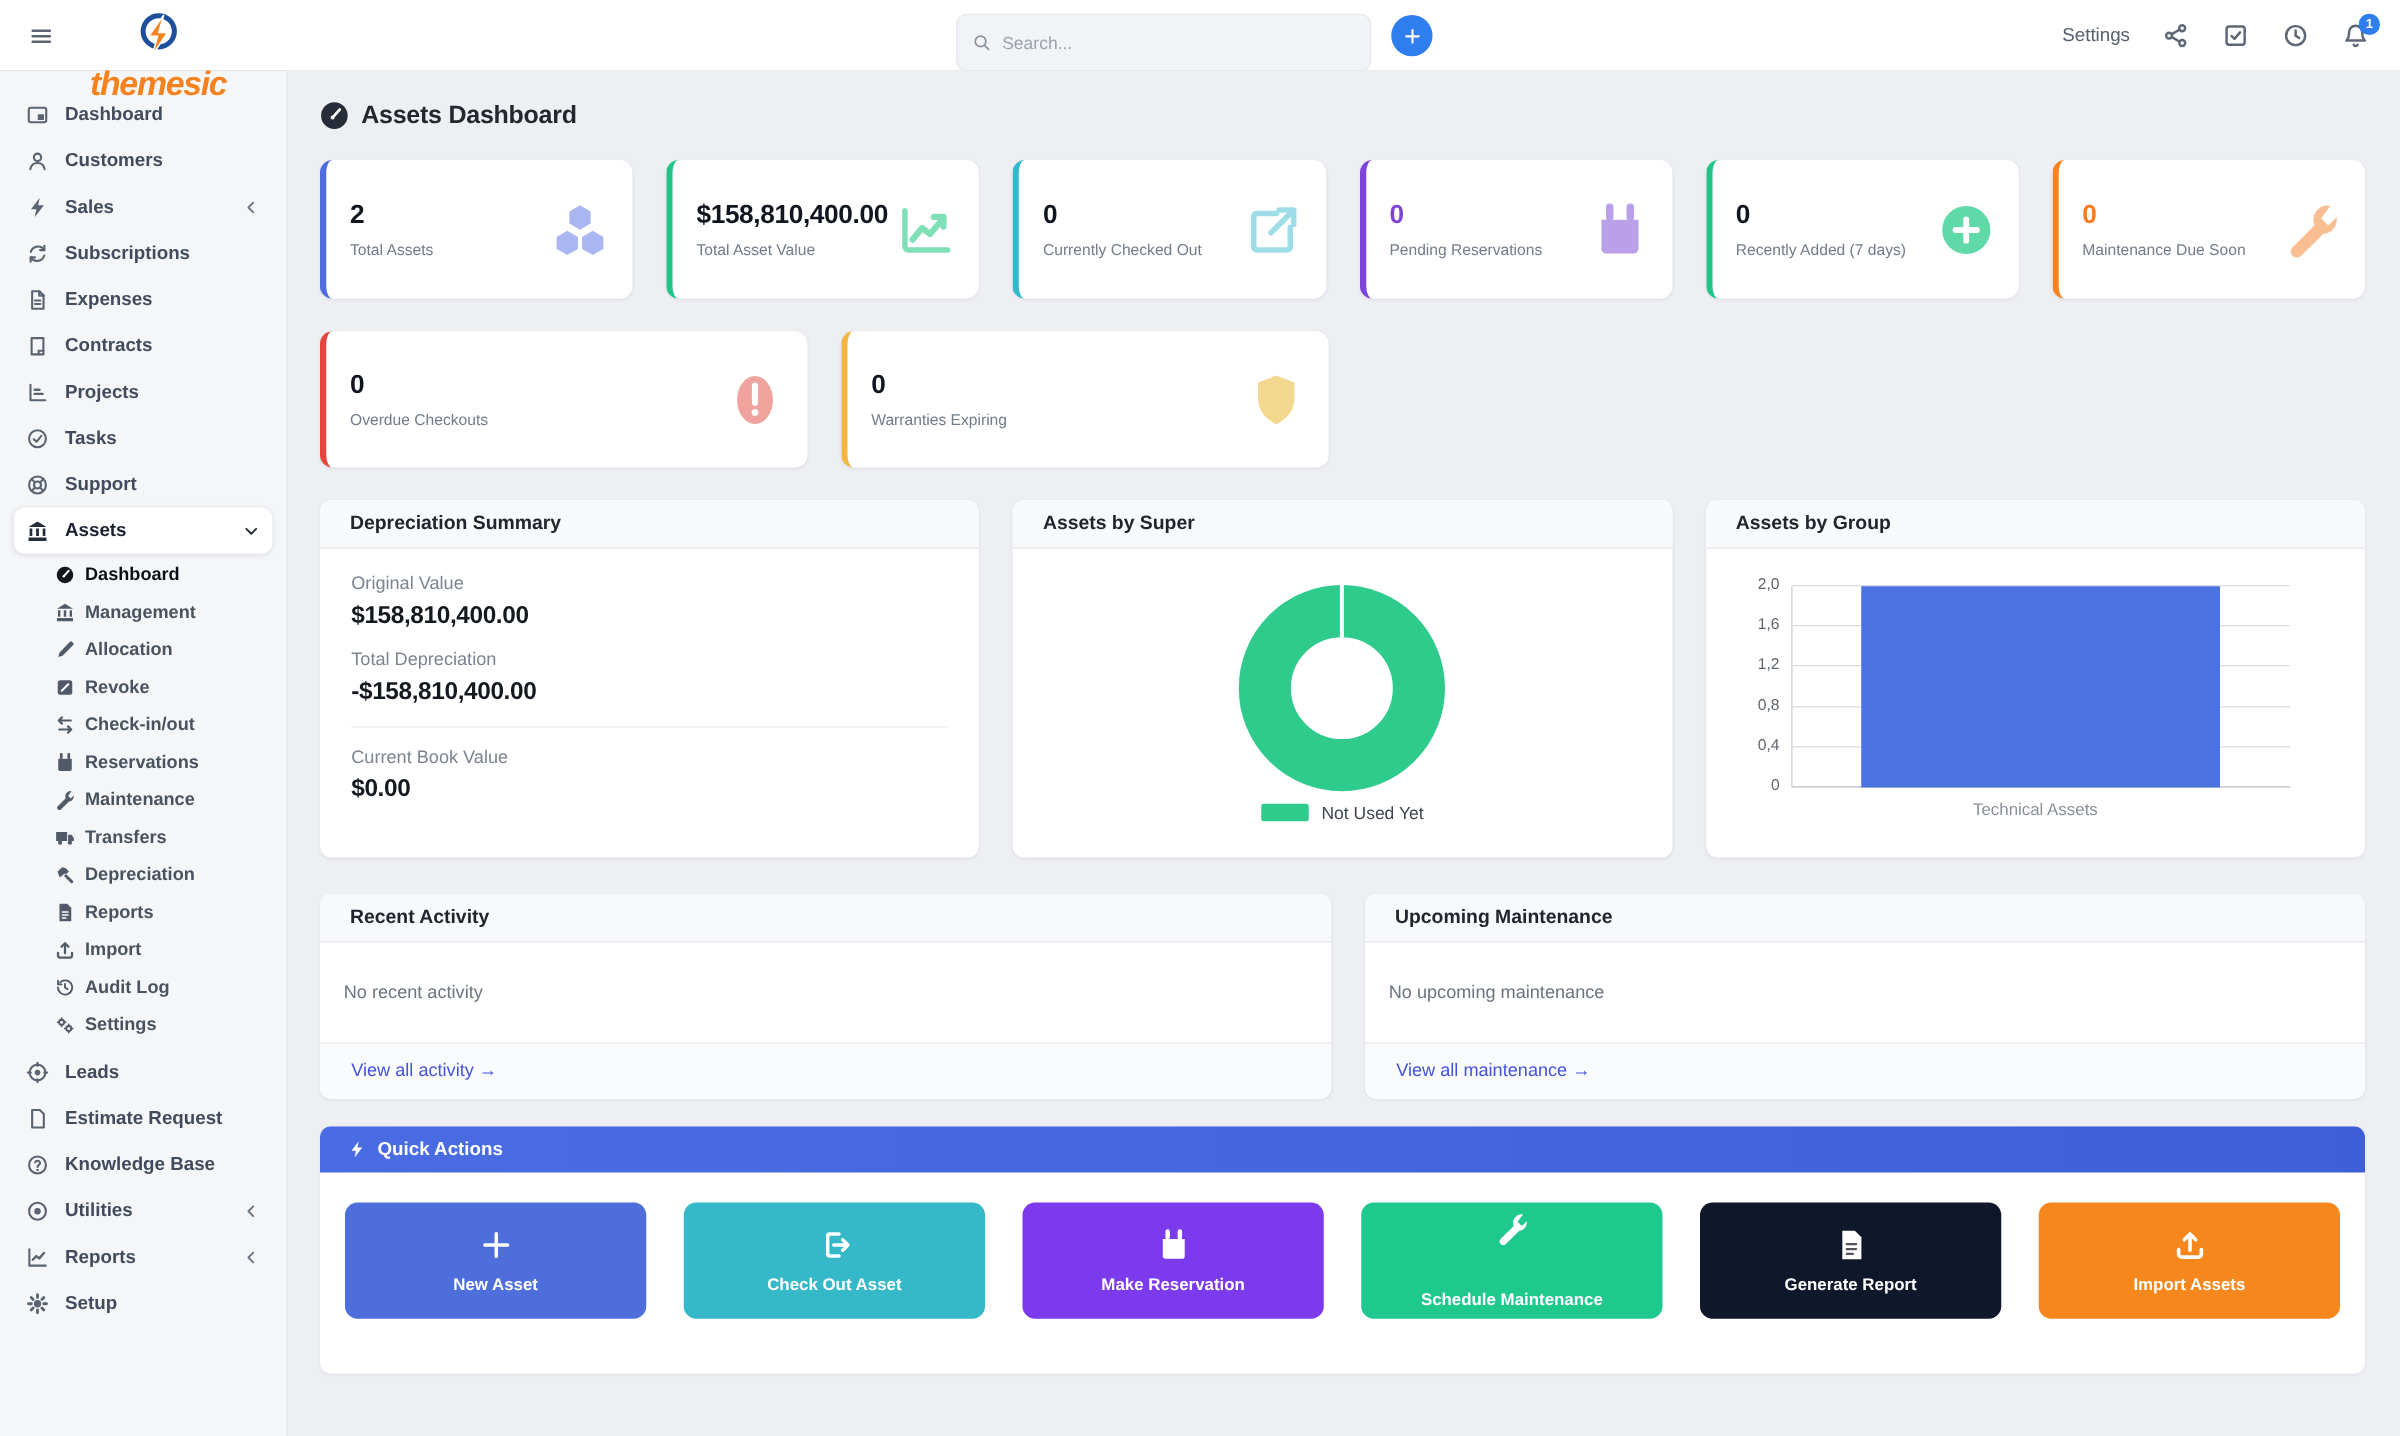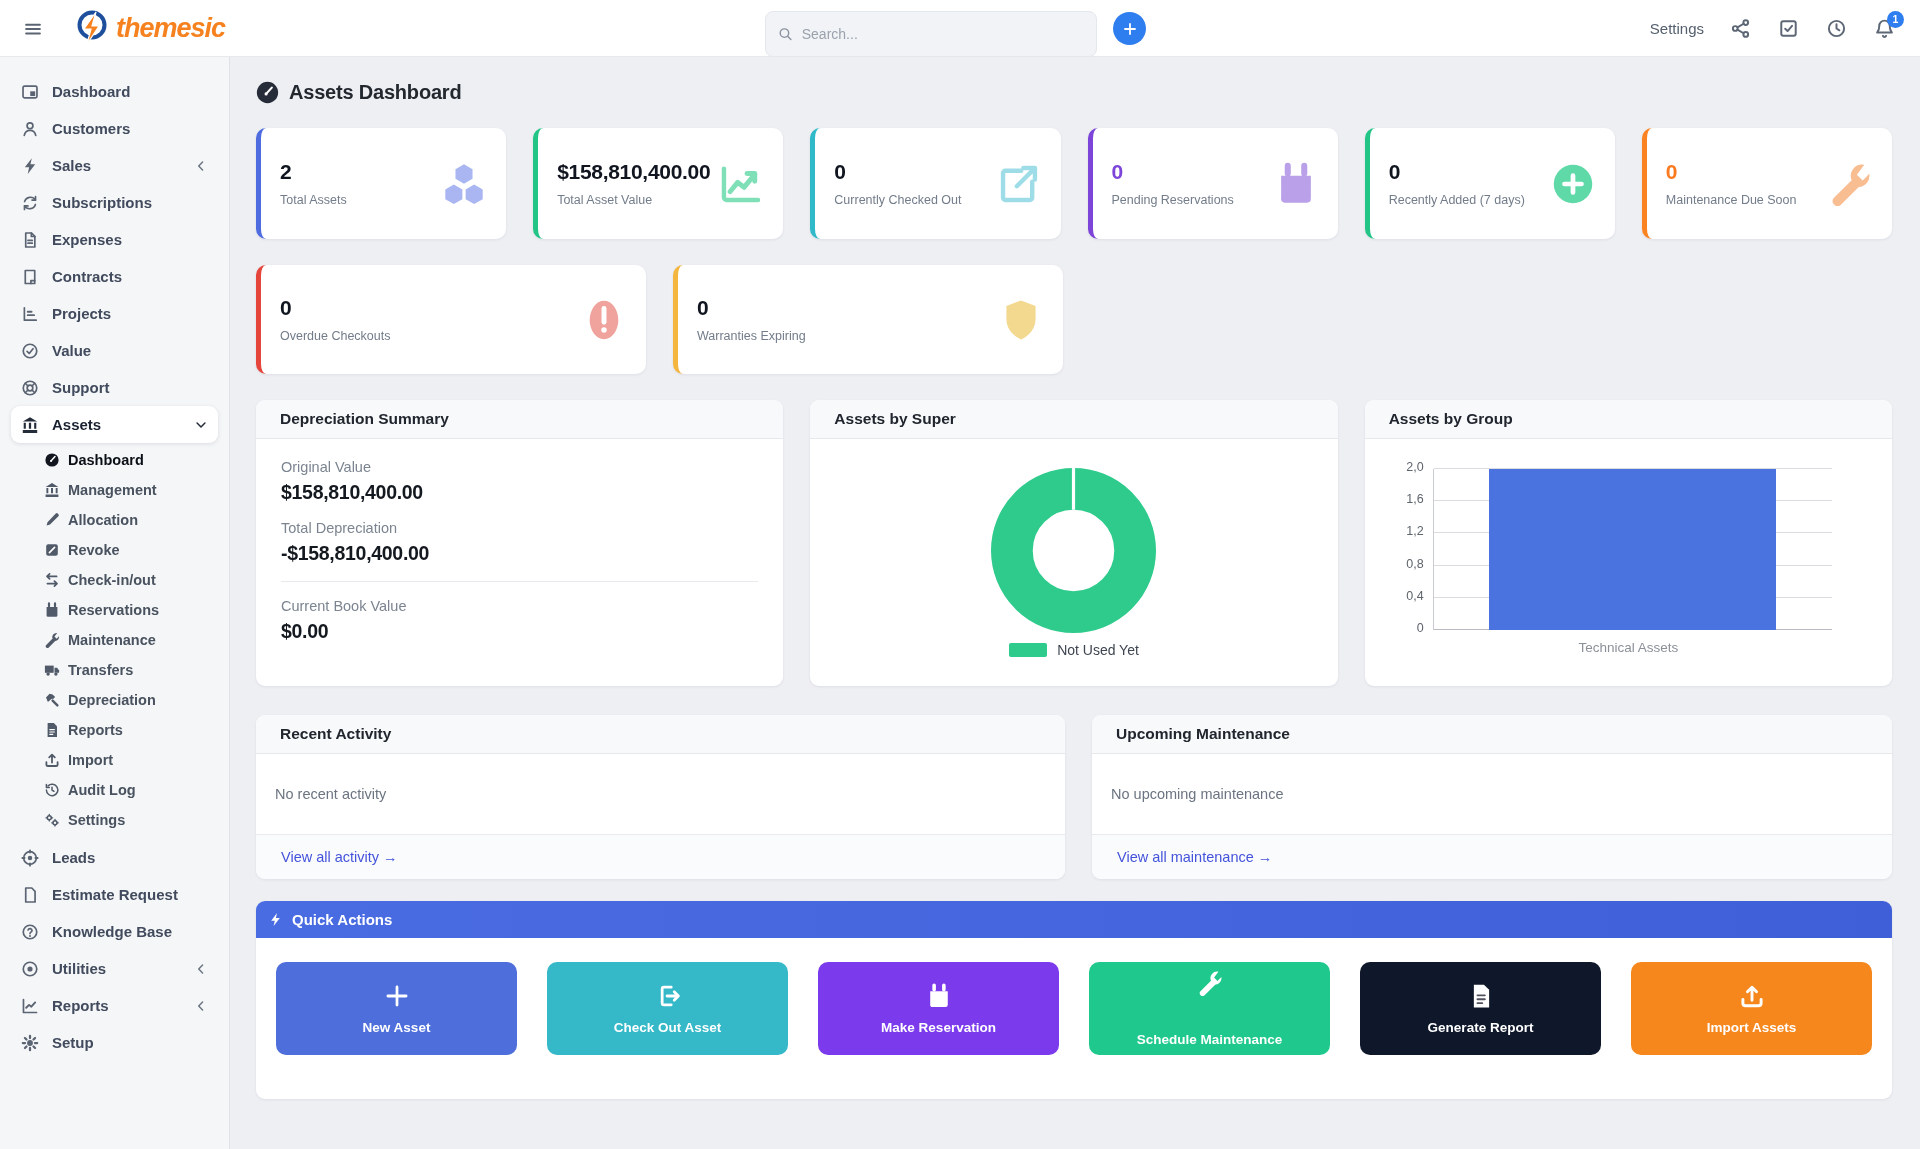--- a/index.html
+++ b/index.html
@@ -2,21 +2,21 @@
 <html><head>
 <meta charset="utf-8">
 <style>
   * { box-sizing: border-box; margin: 0; padding: 0; }
   html,body { width:1920px; height:1149px; }
   body { font-family:"Liberation Sans",sans-serif; background:#edeff3; overflow:hidden; position:relative; color:#1b2330; }
 
   
   .header { position:absolute; top:0; left:0; width:1920px; height:57px; background:#fff; border-bottom:1px solid #e7e9ec; z-index:20; }
   .burger { position:absolute; left:18px; top:14px; width:30px; height:30px; display:flex; align-items:center; justify-content:center; color:#5a6472; cursor:pointer; }
-  .logo { position:absolute; left:72px; top:8px; display:flex; align-items:center; gap:4px; }
+  .logo { position:absolute; left:72px; top:8px; display:flex; align-items:center; gap:4px;flex-direction:column; }
   .logo-mark { width:40px; height:40px; }
   .logo-text { font-size:27px; font-weight:800; font-style:italic; color:#f6821f; letter-spacing:-1px; }
   .search-wrap { position:absolute; left:765px; top:11px; width:332px; height:46px; background:#f1f3f6; border:1px solid #e4e7ec; border-radius:8px; display:flex; align-items:center; padding:0 12px; gap:9px; color:#8b939f; }
   .search-wrap input { border:none; outline:none; background:transparent; font-size:14px; color:#5a6472; width:100%; font-family:"Liberation Sans",sans-serif; }
   .search-wrap input::placeholder { color:#9aa2ad; }
   .hdr-plus { position:absolute; left:1113px; top:12px; width:33px; height:33px; border-radius:50%; background:#2e7ef0; color:#fff; display:flex; align-items:center; justify-content:center; cursor:pointer; }
   .hdr-right { position:absolute; right:24px; top:0; height:57px; display:flex; align-items:center; gap:26px; }
   .hdr-settings { font-size:15px; color:#55606e; cursor:pointer; }
   .hdr-ic { position:relative; width:22px; height:22px; color:#5d6775; cursor:pointer; }
   .badge { position:absolute; top:-7px; right:-8px; min-width:17px; height:17px; border-radius:9px; background:#2e7ef0; color:#fff; font-size:10.5px; font-weight:700; display:flex; align-items:center; justify-content:center; padding:0 4px; }
@@ -74,21 +74,21 @@
   .bc-bar { position:absolute; bottom:0; }
   .bc-xlabel { margin-top:10px; text-align:center; font-size:13.5px; color:#8b9099; }
 
   .act-row { display:grid; grid-template-columns:807fr 798fr; gap:27px; margin-bottom:22px; }
   .act-panel { height:164px; display:flex; flex-direction:column; }
   .act-body { flex:1; display:flex; align-items:center; padding:0 19px; font-size:14.5px; color:#6b7480; }
   .act-foot { height:45px; border-top:1px solid #e8eaee; background:#fafbfc; display:flex; align-items:center; padding:0 25px; }
   .act-link { font-size:14.5px; color:#4453db; text-decoration:none; cursor:pointer; }
 
   .quick { border-radius:9px; overflow:hidden; background:#fff; box-shadow:0 1px 3px rgba(25,35,60,.07); }
-  .quick-h { height:37px; background:linear-gradient(90deg,#4a6ce2,#3f5fd8); color:#fff; display:flex; align-items:center; gap:9px; padding:0 12px; font-size:15px; font-weight:700; }
+  .quick-h { height:37px; background:linear-gradient(90deg,#4a6ce2,#3f5fd8); color:#fff; display:flex; align-items:center; gap:9px; padding:0 22px; font-size:15px; font-weight:700; }
   .quick-h .ic { width:15px; height:15px; }
   .quick-body { display:grid; grid-template-columns:repeat(6,1fr); gap:30px; padding:24px 20px 44px; }
   .qa-btn { height:93px; border:none; border-radius:10px; color:#fff; display:flex; flex-direction:column; align-items:center; justify-content:center; gap:11px; cursor:pointer; font-family:"Liberation Sans",sans-serif; }
   .qa-btn .ic { width:26px; height:26px; }
   .qa-label { font-size:13.5px; font-weight:700; }
 
   .ic { display:block; }
 </style>
 </head>
 <body>
@@ -205,21 +205,21 @@
           <path d="M3 2.5v11h10.5"></path>
           <path d="M6 6h3.4M6 9h5.6" stroke-width="1.7"></path>
         </svg>
         <span>Projects</span>
       </div>
       <div class="nav-item">
         <svg class="ic " viewBox="0 0 16 16" fill="none" stroke="currentColor" stroke-width="1.5" stroke-linecap="round" stroke-linejoin="round">
           <circle cx="8" cy="8" r="6"></circle>
           <path d="M5.4 8.3l1.9 1.9 3.4-4.2"></path>
         </svg>
-        <span>Value</span>
+        <span>Tasks</span>
       </div>
       <div class="nav-item">
         <svg class="ic " viewBox="0 0 16 16" fill="none" stroke="currentColor" stroke-width="1.5" stroke-linecap="round" stroke-linejoin="round">
           <circle cx="8" cy="8" r="6"></circle>
           <circle cx="8" cy="8" r="2.5"></circle>
           <path d="M3.8 3.8l2.4 2.4M12.2 3.8 9.8 6.2M12.2 12.2 9.8 9.8M3.8 12.2l2.4-2.4"></path>
         </svg>
         <span>Support</span>
       </div>
       <div class="nav-item active">

